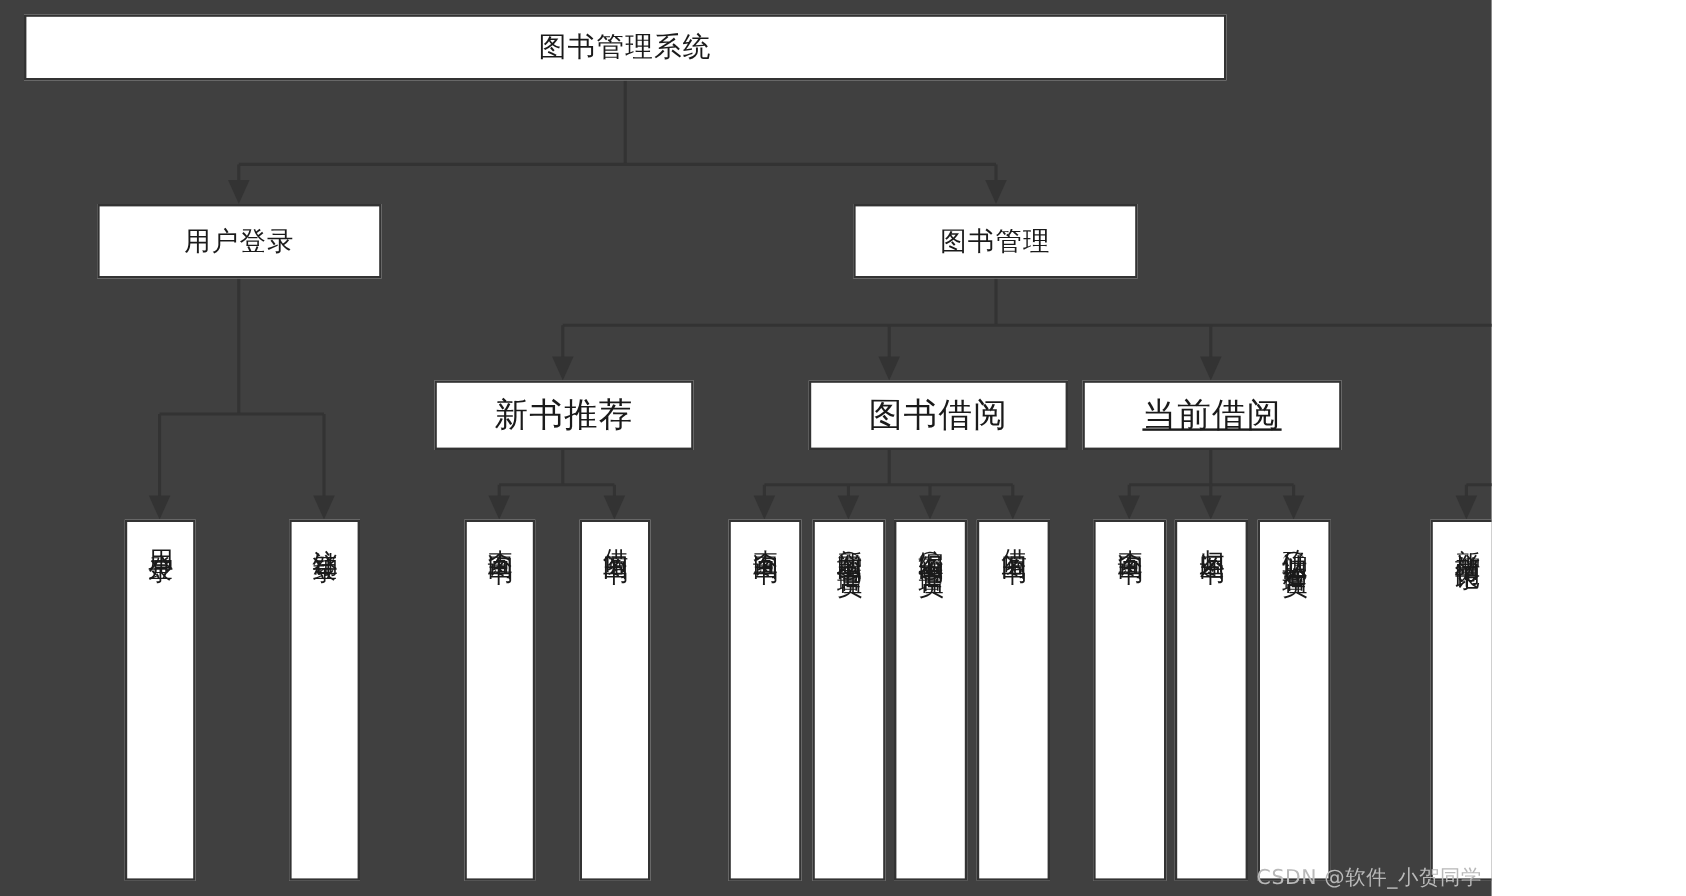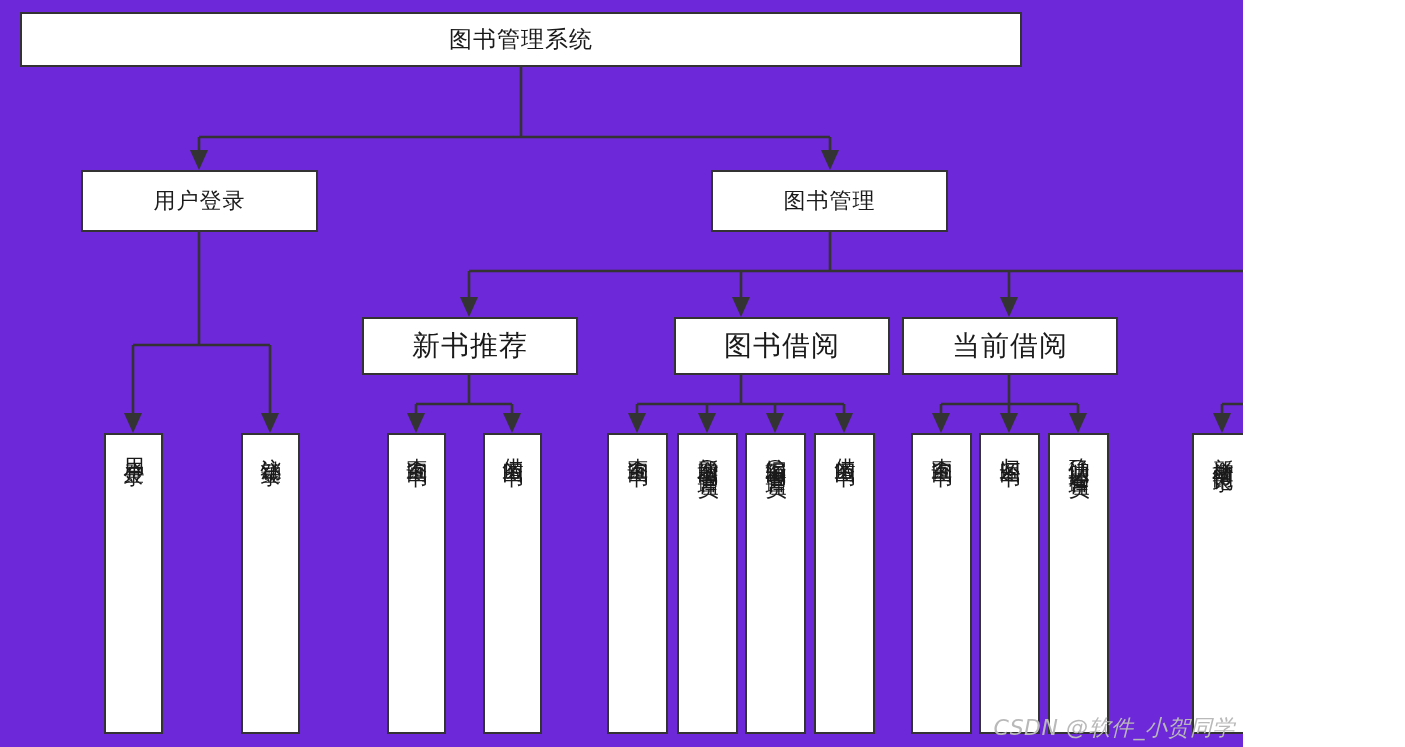--- a/index.html
+++ b/index.html
@@ -7,21 +7,21 @@
     padding: 0;
     background: #ffffff;
   }
   body {
     font-family: "DejaVu Sans", "Liberation Sans", sans-serif;
   }
   #canvas {
     position: relative;
     width: 1243px;
     height: 747px;
-    background: #6d28d9;
+    background: #404040;
     overflow: hidden;
   }
   
   #wires {
     position: absolute;
     left: 0;
     top: 0;
     width: 1405px;
     height: 747px;
     pointer-events: none;
@@ -68,25 +68,24 @@
   }
   .hlabel {
     white-space: nowrap;
     letter-spacing: 1px;
   }
   
   #watermark {
     position: absolute;
     right: 8px;
     bottom: 4px;
-    font-size: 22px;
+    font-size: 17px;
     color: #b9b9b9;
     letter-spacing: 0.5px;
     white-space: nowrap;
-    font-style: italic;
   }
 </style>
 </head>
 <body>
 
 <div id="canvas">
 
   <svg id="wires" viewBox="0 0 1405 747">
 
     <line x1="521" y1="67" x2="521" y2="137"></line>
@@ -161,21 +160,21 @@
   <div class="node level-2" style="left:711px; top:170px; width:237px; height:62px;">
     <span class="hlabel">图书管理</span>
   </div>
 
   <div class="node level-3" style="left:362px; top:317px; width:216px; height:58px;">
     <span class="hlabel">新书推荐</span>
   </div>
   <div class="node level-3" style="left:634px; top:317px; width:216px; height:58px;margin-left:40px;">
     <span class="hlabel">图书借阅</span>
   </div>
-  <div class="node level-3" style="left:902px; top:317px; width:216px; height:58px;">
+  <div class="node level-3" style="left:902px; top:317px; width:216px; height:58px;text-decoration:underline;">
     <span class="hlabel">当前借阅</span>
   </div>
 
   <div class="node leaf" style="left:104px; top:433px; width:59px; height:301px;">
     <span class="vlabel">用户登录</span>
   </div>
   <div class="node leaf" style="left:241px; top:433px; width:59px; height:301px;">
     <span class="vlabel">注销登录</span>
   </div>
 

